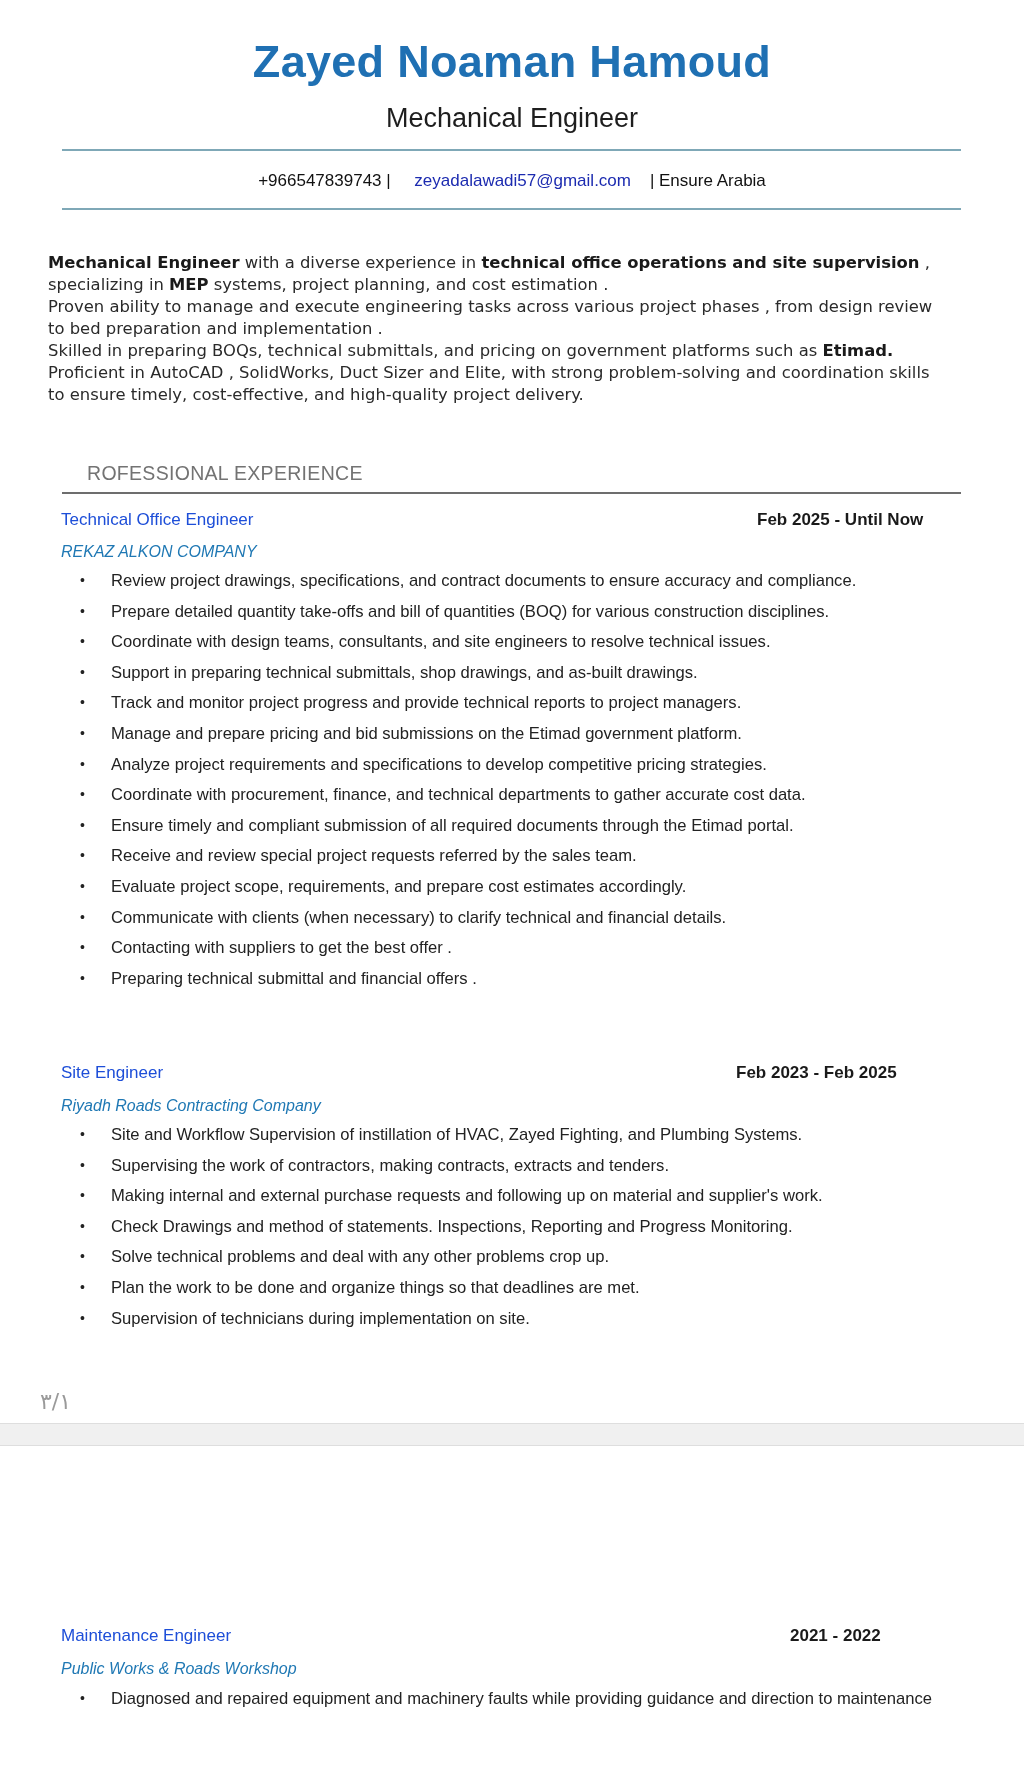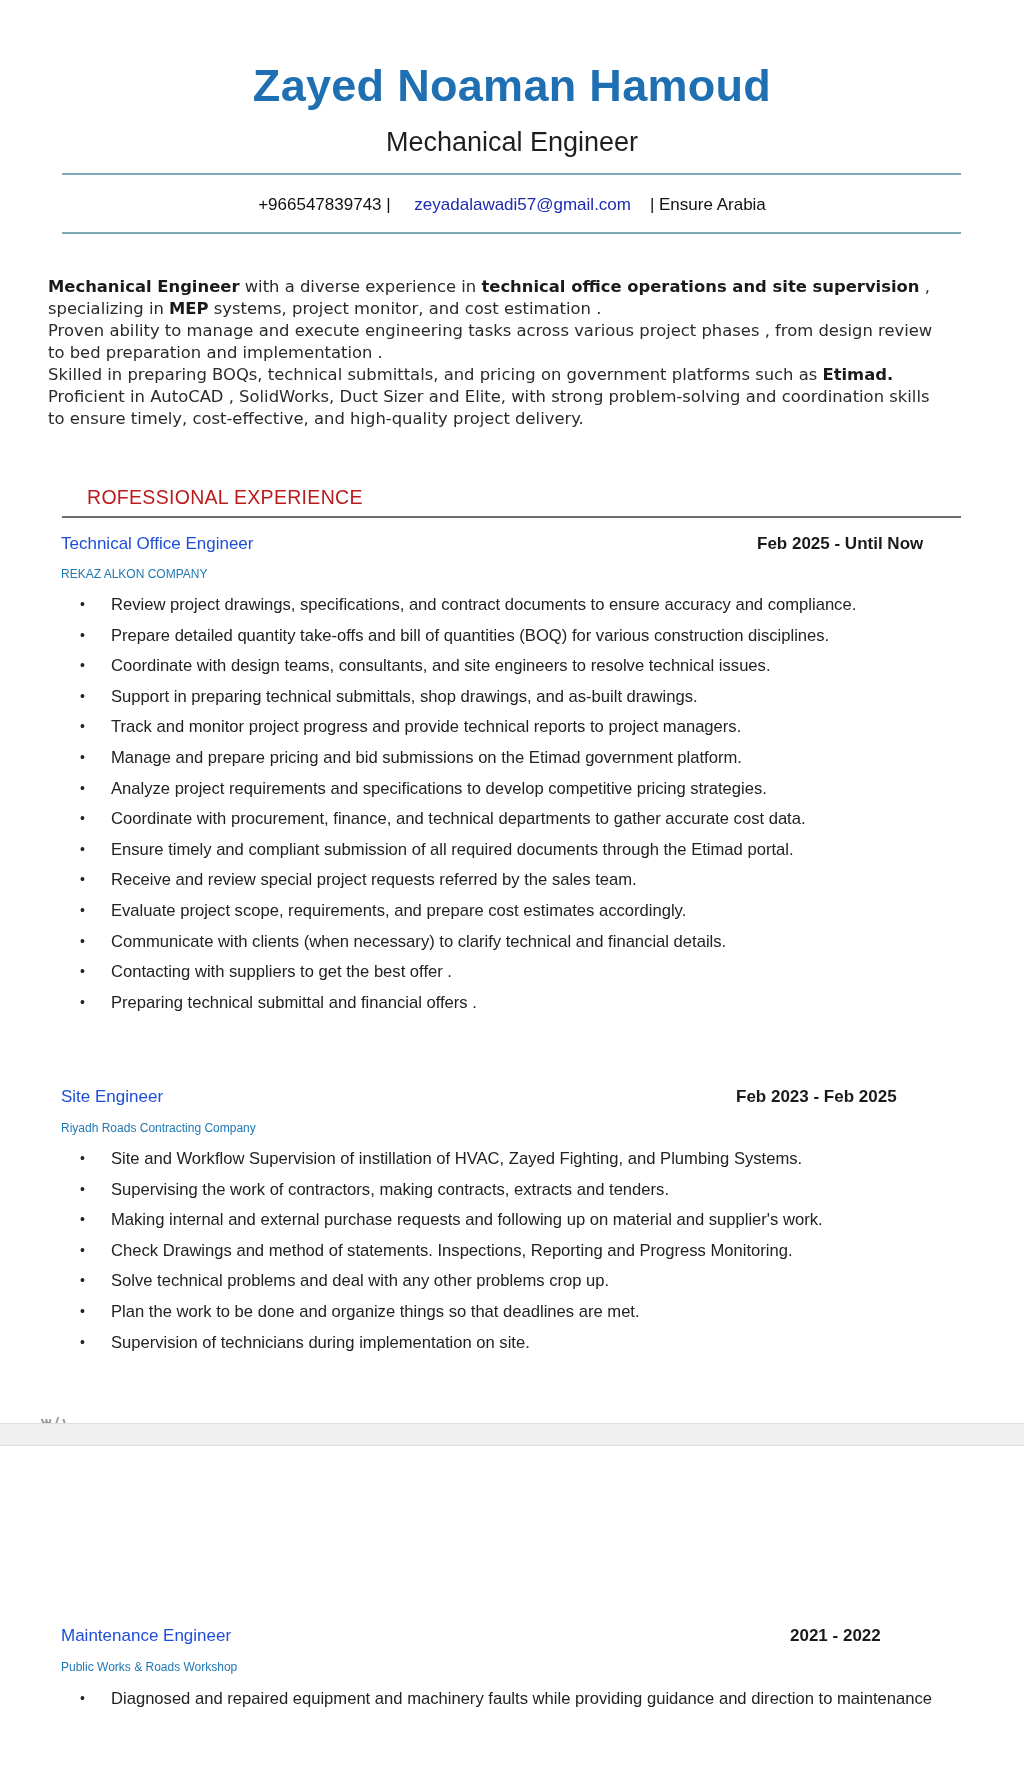--- a/index.html
+++ b/index.html
@@ -1,66 +1,66 @@
 <!DOCTYPE html>
 <html><head>
 <meta charset="utf-8">
 <style>
   html, body { margin: 0; padding: 0; background: #ffffff; }
   body { width: 1024px; height: 1777px; overflow: hidden; position: relative;
          font-family: "DejaVu Sans", sans-serif; color: #1a1a1a; }
   .page { position: absolute; left: 0; width: 1024px; background: #fff; }
-  #page1 { top: 0; height: 1423px; margin-top: 24px; }
+  #page1 { top: 0; height: 1423px; }
   #page2 { top: 1446px; height: 263px; overflow: hidden; }
   .separator { position: absolute; left: 0; top: 1423px; width: 1024px; height: 23px;
                background: #f0f0f0; border-top: 1px solid #dedede; border-bottom: 1px solid #dedede; box-sizing: border-box; }
 
   .name { position: absolute; top: 36px; left: 0; width: 1024px; text-align: center;
           font-family: "Liberation Sans", sans-serif; font-size: 45px; font-weight: bold; color: #1f70b3; letter-spacing: 0.3px; }
   .role { position: absolute; top: 103px; left: 0; width: 1024px; text-align: center;
           font-family: "Liberation Sans", sans-serif; font-size: 27px; color: #1e1e1e; }
   .hrule { position: absolute; left: 62px; width: 899px; height: 2px; background: #7fa8b7; }
   #rule1 { top: 149px; } #rule2 { top: 208px; }
   .contact { position: absolute; top: 171px; left: 0; width: 1024px; text-align: center;
              font-family: "Liberation Sans", sans-serif; font-size: 17px; color: #111; white-space: pre; }
   .contact .email { color: #1c2bb0; }
 
   .summary { position: absolute; top: 252px; left: 48px; width: 930px;
              font-size: 16.4px; line-height: 22px; color: #2a2a2a; }
   .summary p { margin: 0; }
   .summary b { color: #1a1a1a; }
 
   .sec-title { position: absolute; top: 462px; left: 87px; font-family: "Liberation Sans", sans-serif;
-               font-size: 19.5px; color: #b91c1c; letter-spacing: 0.3px; }
+               font-size: 19.5px; color: #737373; letter-spacing: 0.3px; }
   .sec-rule { position: absolute; top: 492px; left: 62px; width: 899px; height: 2px; background: #6d6d6d; }
 
   .job { position: absolute; left: 0; width: 1024px; }
   .job-title { position: absolute; left: 61px; font-family: "Liberation Sans", sans-serif; font-size: 17px; color: #1d4ed8; }
   .job-date { position: absolute; font-family: "Liberation Sans", sans-serif; font-size: 17px; color: #1a1a1a; font-weight: bold; }
-  .job-company { position: absolute; left: 61px; font-family: "Liberation Sans", sans-serif; font-size: 12px; color: #1f78b4; }
+  .job-company { position: absolute; left: 61px; font-family: "Liberation Sans", sans-serif; font-size: 16px; color: #1f78b4; font-style: italic; }
   .bullets { position: absolute; left: 0; width: 1024px; margin: 0; padding: 0; list-style: none; }
   .bullets li { position: relative; padding-left: 111px; padding-right: 60px;
                 font-family: "Liberation Sans", sans-serif; font-size: 16.6px; line-height: 25px; color: #222; margin-bottom: 5.6px; }
   .bullets li .dot { position: absolute; left: 80px; top: 0; font-size: 14px; }
 
   .pagenum { position: absolute; top: 1389px; left: 40px; font-size: 22px; color: #9a9a9a; font-family: "DejaVu Sans", sans-serif; text-align: right; }
 </style>
 </head>
 <body>
 
 <div class="page" id="page1">
   <div class="name">Zayed Noaman Hamoud</div>
   <div class="role">Mechanical Engineer</div>
   <div class="hrule" id="rule1"></div>
   <div class="contact"><span>+966547839743 |</span>     <span class="email">zeyadalawadi57@gmail.com</span>    <span>| Ensure Arabia</span></div>
   <div class="hrule" id="rule2"></div>
 
   <div class="summary">
     <p><b>Mechanical Engineer</b><span> with a diverse experience in </span><b>technical office operations and site supervision</b><span> ,</span></p>
-    <p><span>specializing in </span><b>MEP</b><span> systems, project monitor, and cost estimation .</span></p>
+    <p><span>specializing in </span><b>MEP</b><span> systems, project planning, and cost estimation .</span></p>
     <p>Proven ability to manage and execute engineering tasks across various project phases , from design review</p>
     <p>to bed preparation and implementation .</p>
     <p><span>Skilled in preparing BOQs, technical submittals,  and pricing on government platforms such as </span><b>Etimad.</b></p>
     <p>Proficient in AutoCAD , SolidWorks, Duct Sizer and Elite, with strong problem-solving and coordination skills</p>
     <p>to ensure timely, cost-effective, and high-quality project delivery.</p>
   </div>
 
   <div class="sec-title">ROFESSIONAL EXPERIENCE</div>
   <div class="sec-rule"></div>
 

